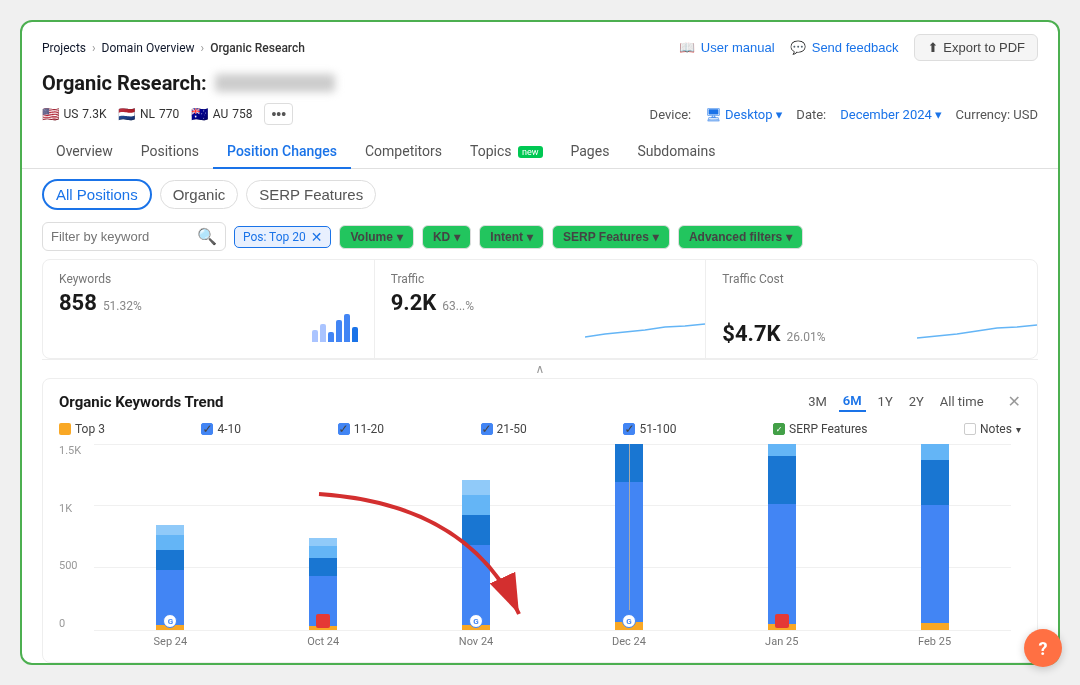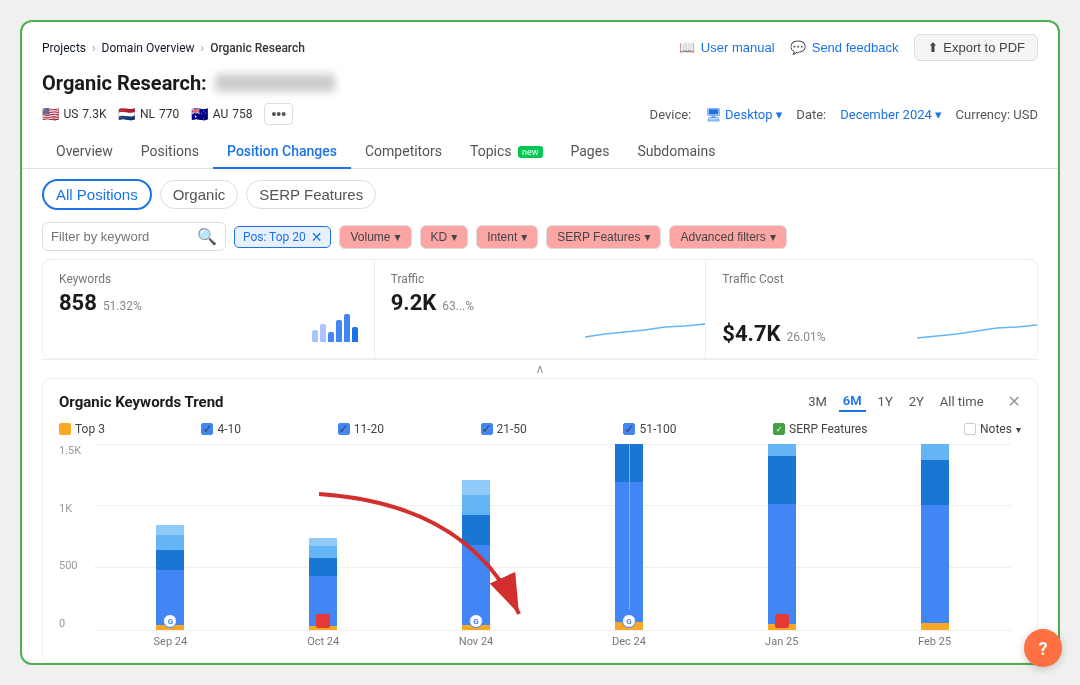--- a/index.html
+++ b/index.html
@@ -217,21 +217,22 @@
     .filter-btn {
       display: flex;
       align-items: center;
       gap: 4px;
       border: 1px solid #ddd;
       border-radius: 6px;
       padding: 4px 10px;
       font-size: 12px;
       color: #444;
       cursor: pointer;
-      background: #fca5a5;
+      background: #22c55e;
+      font-weight: bold;
     }
     .metrics-row {
       display: flex;
       align-items: stretch;
       border-top: 1px solid #eee;
       border-bottom: 1px solid #eee;
       margin: 0 20px 0 20px;
       border-radius: 8px;
       border: 1px solid #eee;
       overflow: hidden;

